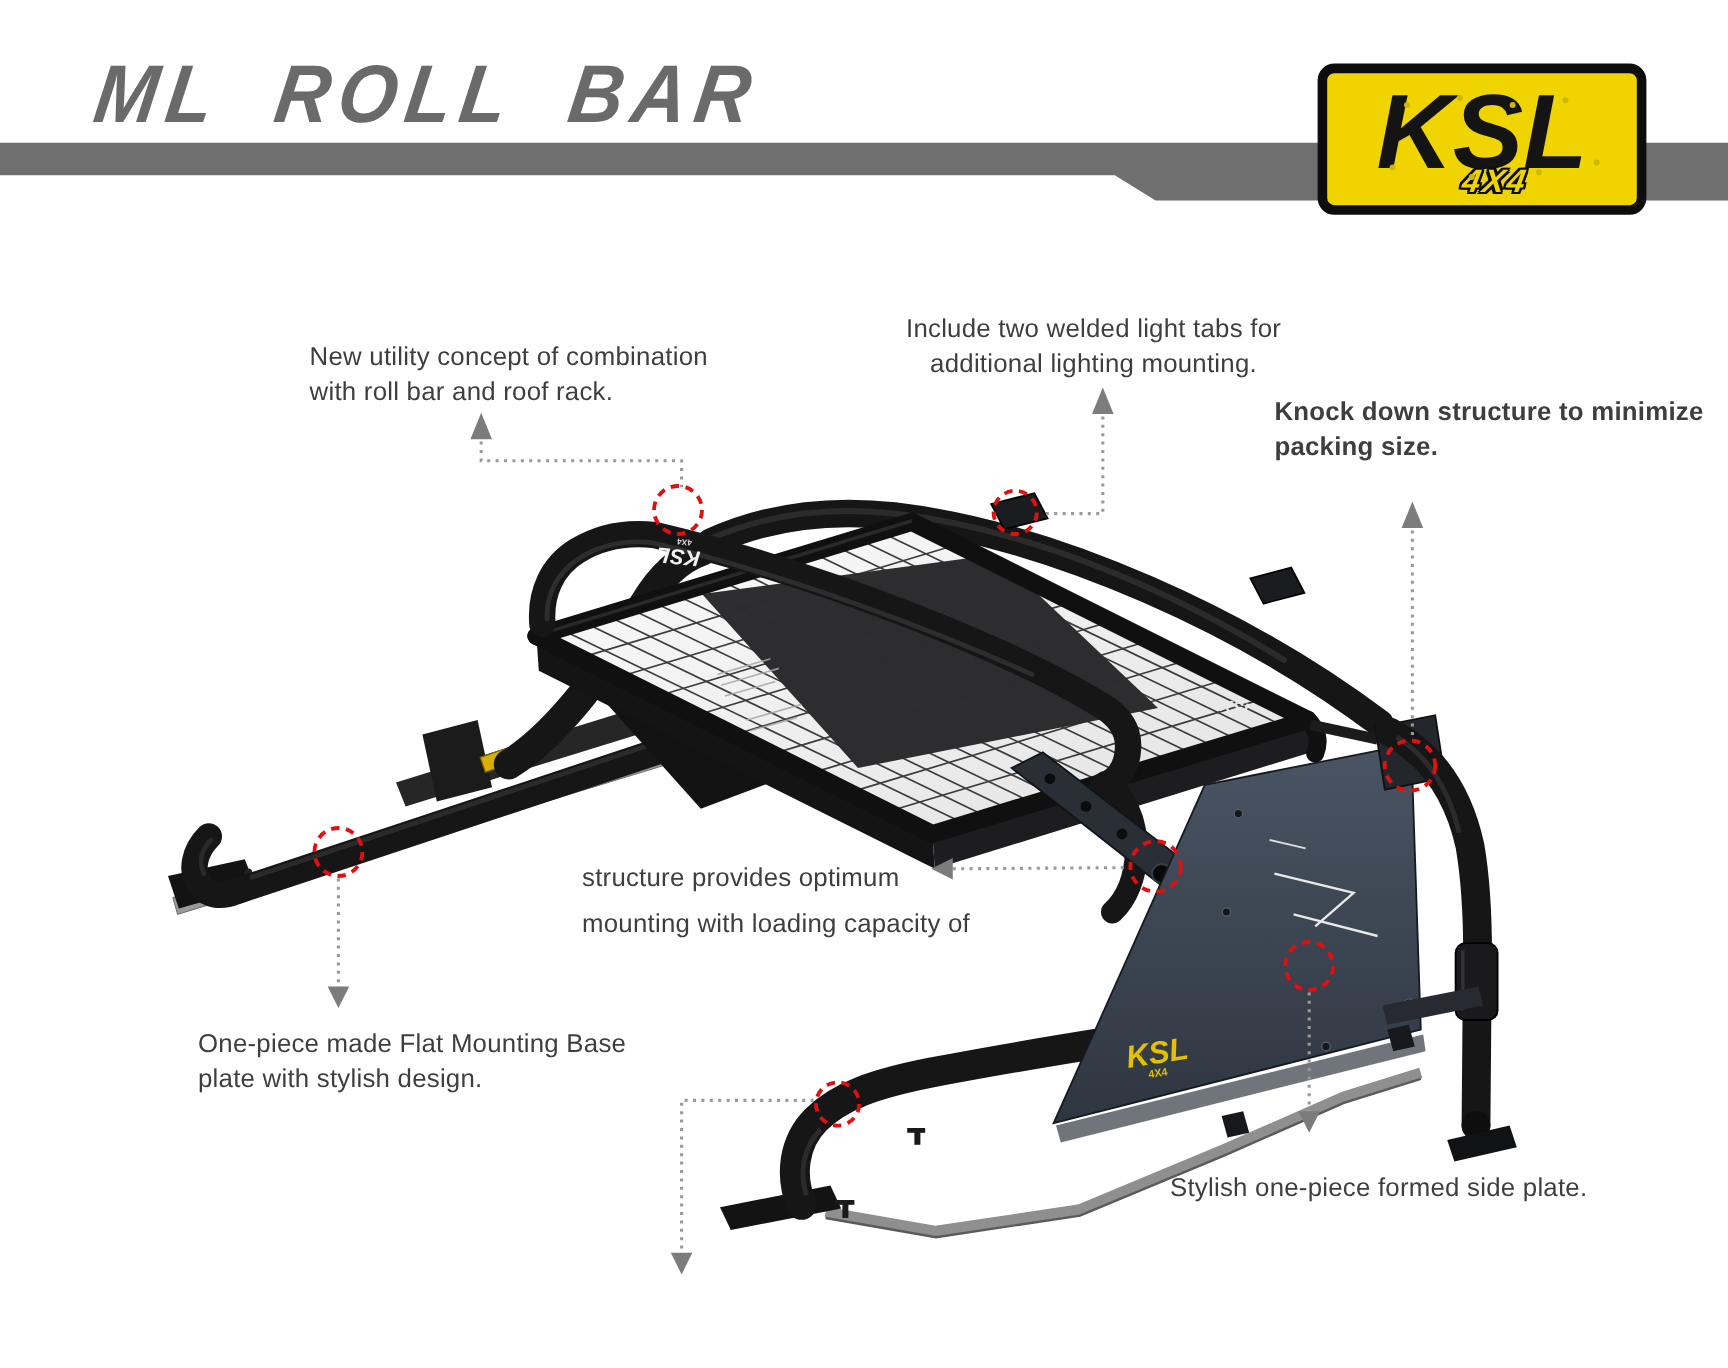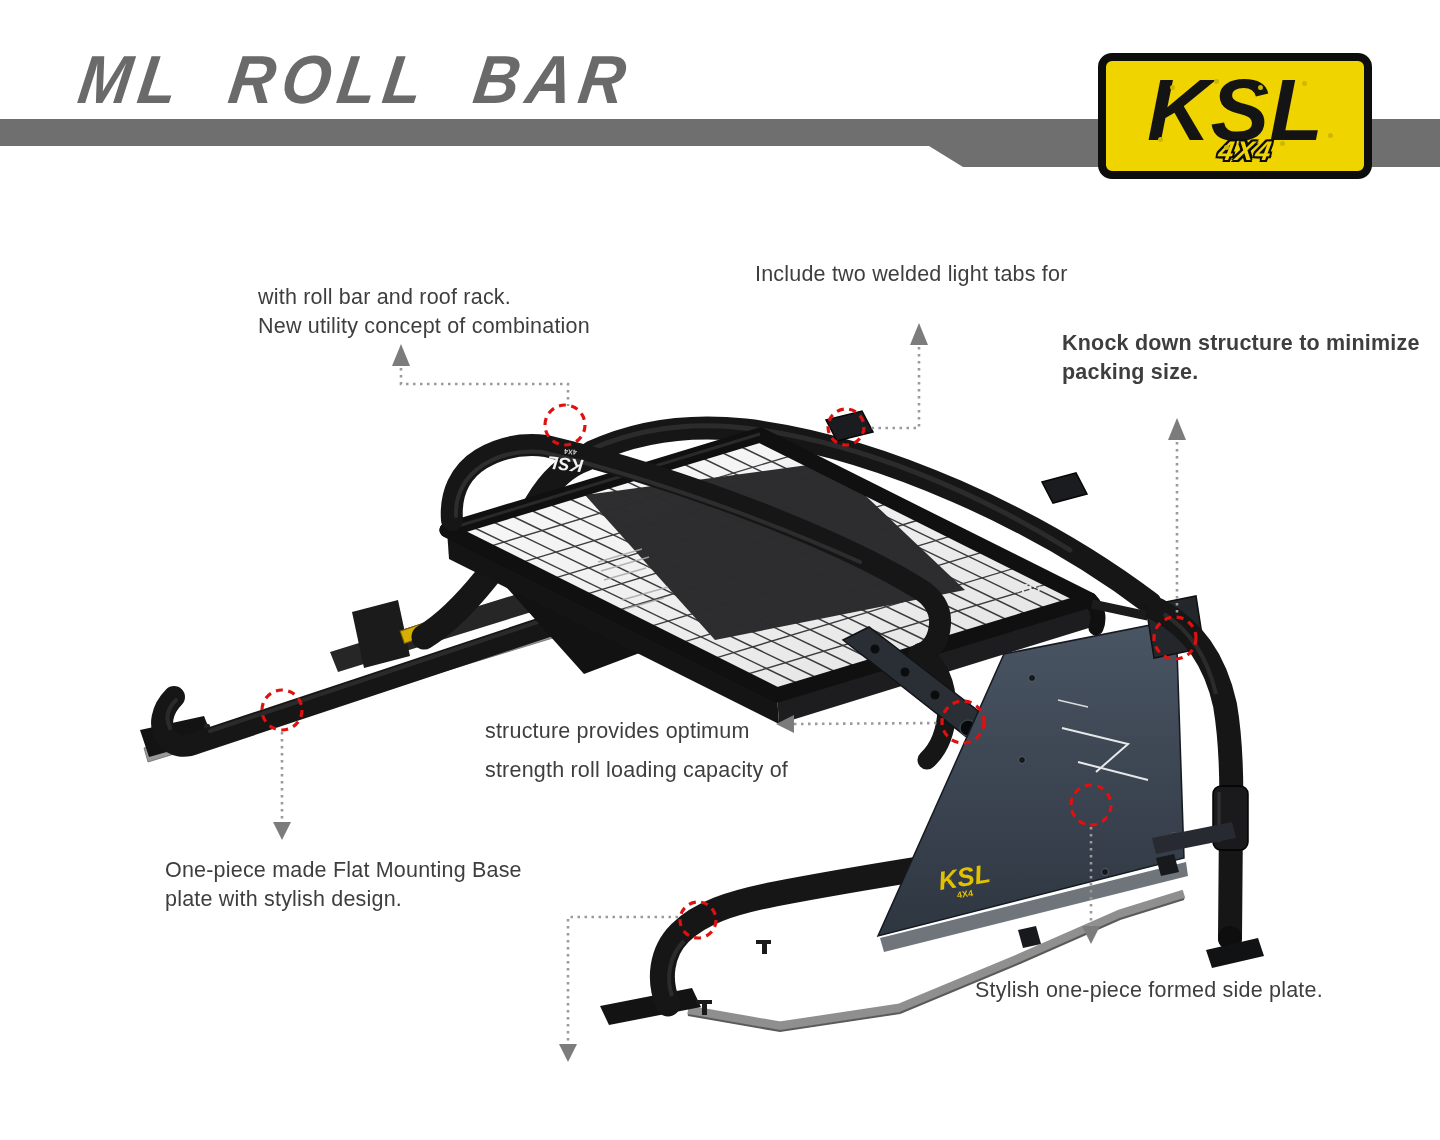--- a/index.html
+++ b/index.html
@@ -230,36 +230,37 @@
     <span class="rivet" style="left:108px;top:18px;"></span>
     <span class="rivet" style="left:152px;top:24px;"></span>
     <span class="rivet" style="left:196px;top:20px;"></span>
     <span class="rivet" style="left:52px;top:76px;"></span>
     <span class="rivet" style="left:118px;top:84px;"></span>
     <span class="rivet" style="left:174px;top:80px;"></span>
     <span class="rivet" style="left:222px;top:72px;"></span>
   </div>
 
   <div class="ann" style="left:258px;top:283px;">
+    <div>New utility concept of combination</div>
     <div>with roll bar and roof rack.</div>
-    <div>New utility concept of combination</div>
   </div>
 
   <div class="ann" style="left:755px;top:260px;text-align:center;">
     <div>Include two welded light tabs for</div>
+    <div>additional lighting mounting.</div>
   </div>
 
   <div class="ann" style="left:1062px;top:329px;font-weight:bold;">
     <div>Knock down structure to minimize</div>
     <div>packing size.</div>
   </div>
 
   <div class="ann spread" style="left:485px;top:712px;">
     <div>structure provides optimum</div>
-    <div>strength roll loading capacity of</div>
+    <div>mounting with loading capacity of</div>
   </div>
 
   <div class="ann" style="left:165px;top:856px;">
     <div>One-piece made Flat Mounting Base</div>
     <div>plate with stylish design.</div>
   </div>
 
   <div class="ann" style="left:975px;top:951px;margin-top:25px;">
     <div>Stylish one-piece formed side plate.</div>
   </div>

